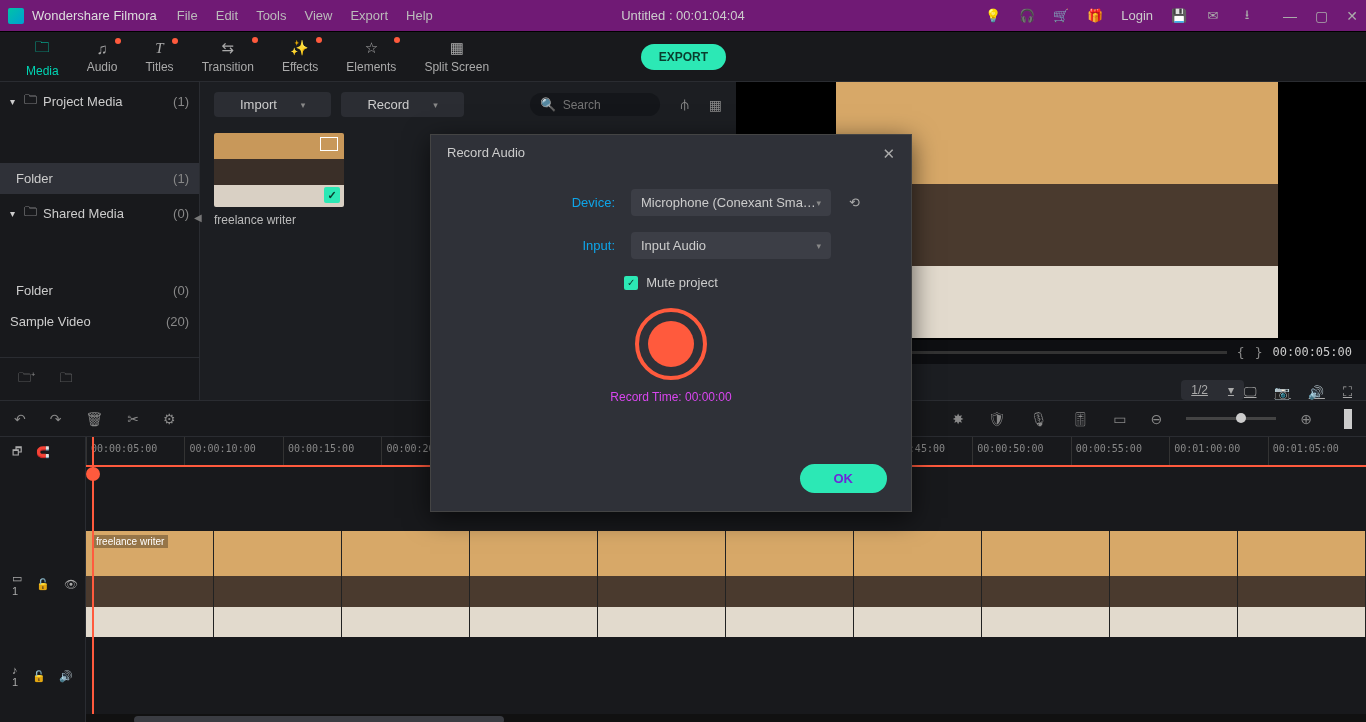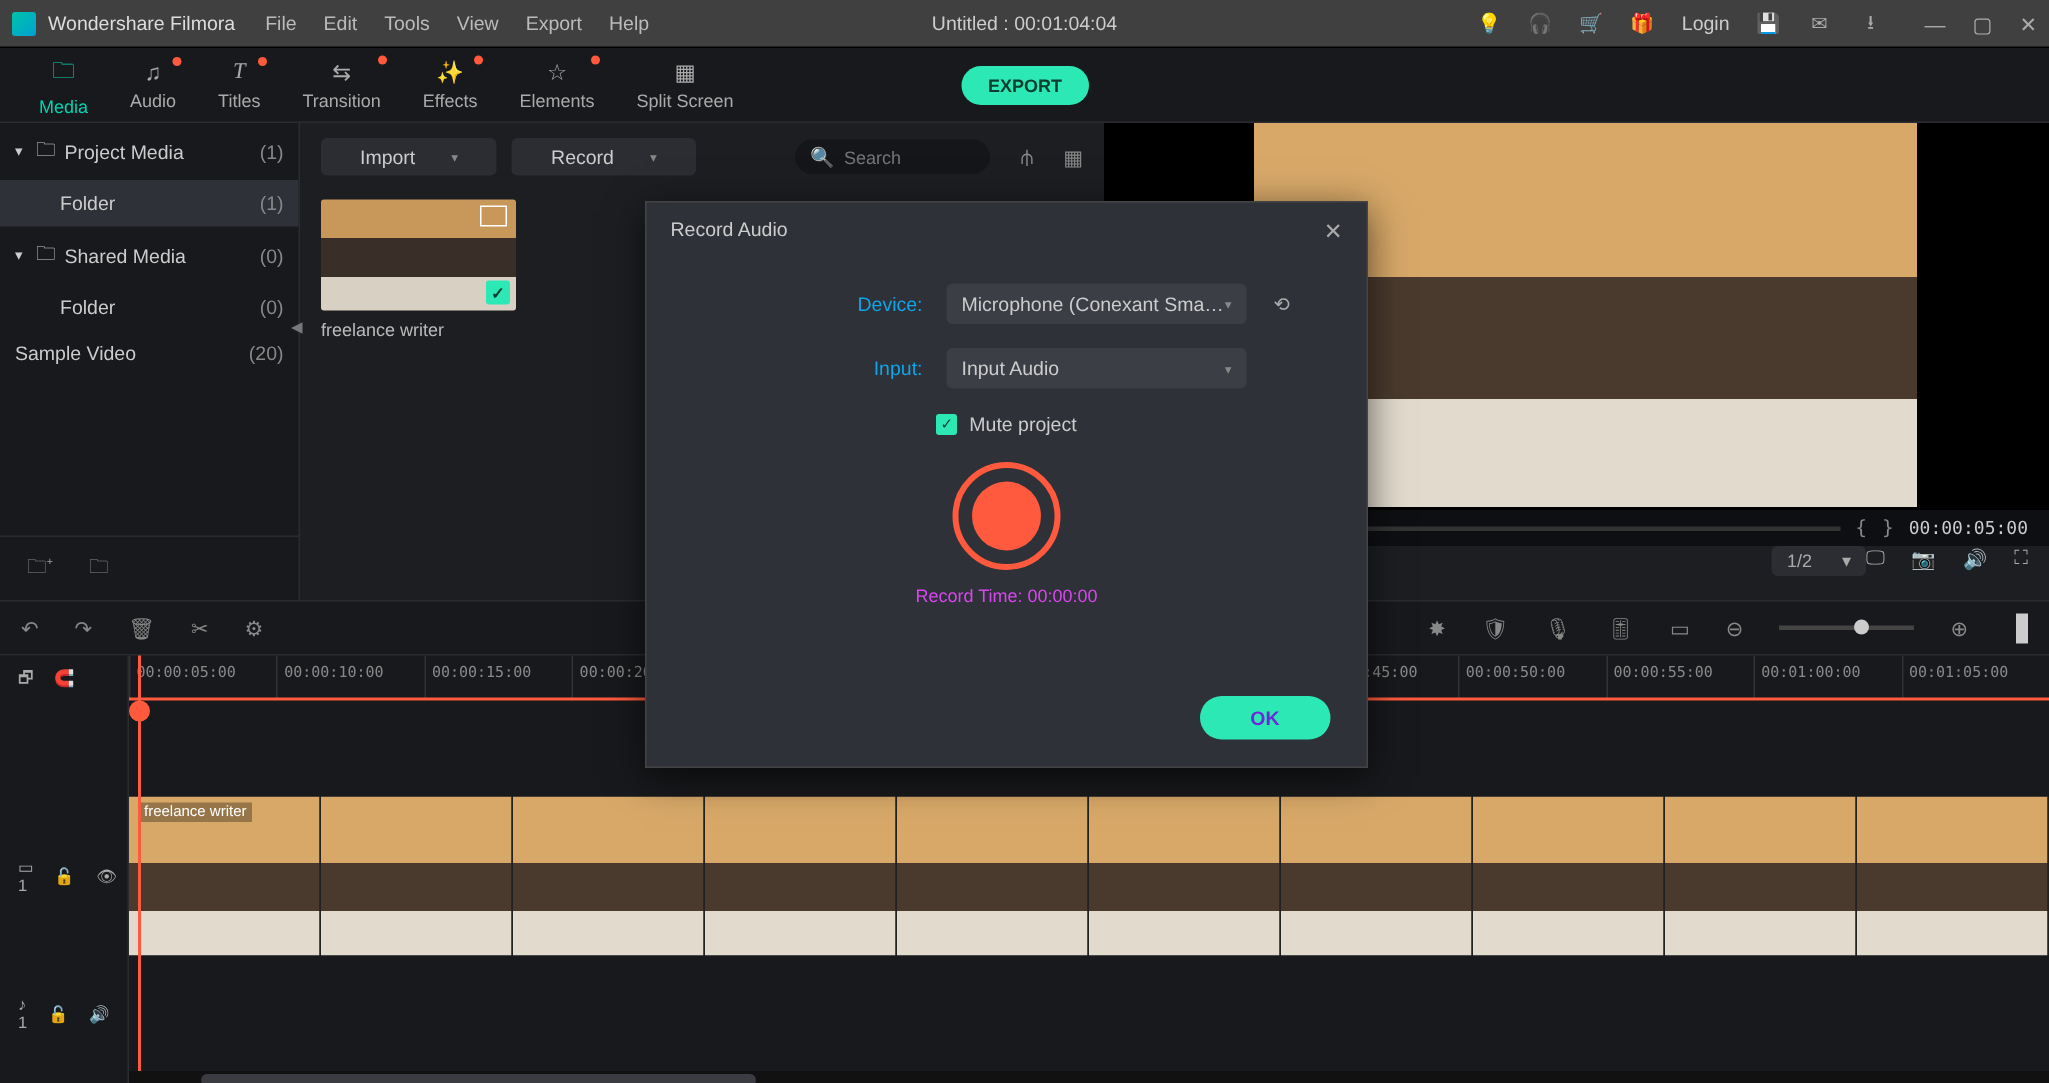--- a/index.html
+++ b/index.html
@@ -1,19 +1,19 @@
 <!DOCTYPE html>
 <html><head>
 <meta charset="utf-8">
 <style>
 * { margin:0; padding:0; box-sizing:border-box; font-family:"Segoe UI",Arial,sans-serif; user-select:none; }
 body { width:1366px; height:722px; background:#18191c; color:#ccc; font-size:13px; overflow:hidden; position:relative; }
 
 
-.titlebar { height:32px; background:#404040; display:flex; align-items:center; padding:0 8px; border-bottom:1px solid #000; }
+.titlebar { height:32px; background:#701a75; display:flex; align-items:center; padding:0 8px; border-bottom:1px solid #000; }
 .logo { width:16px; height:16px; background:linear-gradient(135deg,#00c4a7,#00a0d2); margin-right:8px; border-radius:2px; }
 .app-name { color:#ddd; font-size:13px; margin-right:20px; }
 .menu { display:flex; gap:18px; color:#bbb; font-size:13px; }
 .menu span { cursor:pointer; }
 .title-center { position:absolute; left:50%; transform:translateX(-50%); color:#ccc; font-size:13px; }
 .title-right { margin-left:auto; display:flex; align-items:center; gap:18px; }
 .title-right .ico { width:16px; height:16px; display:flex; align-items:center; justify-content:center; color:#aaa; cursor:pointer; }
 .cart { color:#ff6b4a; }
 .win-ctrl { display:flex; gap:18px; margin-left:10px; }
 .win-ctrl span { cursor:pointer; color:#aaa; font-size:14px; }
@@ -29,21 +29,21 @@
 
 .main { display:flex; height:318px; }
 
 
 .sidebar { width:200px; background:#18191c; border-right:1px solid #2a2c31; color:#ccc; font-size:13px; display:flex; flex-direction:column; }
 .side-row { display:flex; align-items:center; padding:8px 10px; cursor:pointer; }
 .side-row.selected { background:#2f3138; }
 .side-row .chev { width:12px; font-size:10px; }
 .side-row .fico { margin:0 6px 0 2px; font-size:13px; }
 .side-row .count { margin-left:auto; color:#888; }
-.side-row.indent { padding-left:40px; }
+.side-row.indent { padding-left:16px;margin-top:43px; }
 .side-bottom { margin-top:auto; display:flex; gap:24px; padding:10px 18px; border-top:1px solid #2a2c31; color:#888; }
 
 
 .mediapane { flex:1; background:#1c1e22; position:relative; }
 .media-top { display:flex; align-items:center; gap:10px; padding:10px 14px; }
 .dropdown { background:#2b2d33; padding:5px 26px; border-radius:4px; display:flex; align-items:center; gap:24px; cursor:pointer; font-size:13px; color:#ccc; }
 .dropdown .dchev { font-size:9px; color:#888; }
 .searchwrap { margin-left:auto; display:flex; align-items:center; gap:6px; background:#14161a; padding:4px 10px; border-radius:12px; width:130px; }
 .searchwrap input { background:none; border:none; outline:none; color:#ccc; font-size:12px; width:80px; }
 .topico { color:#888; cursor:pointer; font-size:14px; margin-left:10px; }
@@ -55,21 +55,21 @@
 .sidehandle { position:absolute; left:-6px; top:130px; color:#777; font-size:10px; }
 
 
 .preview { width:630px; background:#000; position:relative; }
 .preview-stage { position:absolute; left:100px; top:0; right:88px; bottom:62px; background:linear-gradient(180deg,#d7a868 0%,#d7a868 40%,#4a3a2e 40%,#4a3a2e 72%,#e2dacd 72%); }
 .preview-bar1 { position:absolute; left:0; bottom:36px; right:0; height:24px; background:#0e0f12; display:flex; align-items:center; padding:0 14px; gap:10px; }
 .progress { flex:1; height:3px; background:#333; position:relative; }
 .progress .fill { width:20%; height:100%; background:#ff5a3d; }
 .brace { color:#888; font-family:monospace; }
 .timecode { color:#ccc; font-size:12px; font-family:monospace; }
-.preview-bar2 { position:absolute; left:0; bottom:0; right:0; height:36px; background:#1c1e22; display:flex; align-items:flex-start; padding:0 14px; color:#aaa; }
+.preview-bar2 { position:absolute; left:0; bottom:0; right:0; height:36px; background:#1c1e22; display:flex; align-items:flex-end; padding:0 14px; color:#aaa;text-decoration:underline; }
 .pbico { margin:0 8px; cursor:pointer; }
 .ratiodrop { background:#2b2d33; padding:3px 10px; border-radius:4px; display:flex; align-items:center; gap:20px; font-size:12px; cursor:pointer; }
 .pbright { margin-left:auto; display:flex; align-items:center; gap:18px; }
 
 
 .tl-toolbar { height:36px; background:#18191c; display:flex; align-items:center; padding:0 14px; gap:24px; color:#888; border-top:1px solid #2a2c31; }
 .tl-toolbar .spacer { flex:1; }
 .tl-toolbar .zoom { width:90px; height:3px; background:#444; position:relative; }
 .tl-toolbar .zoom::after { content:""; position:absolute; right:30px; top:-4px; width:10px; height:10px; background:#ccc; border-radius:50%; }
 .tl-toolbar .tlico { cursor:pointer; font-size:14px; }

